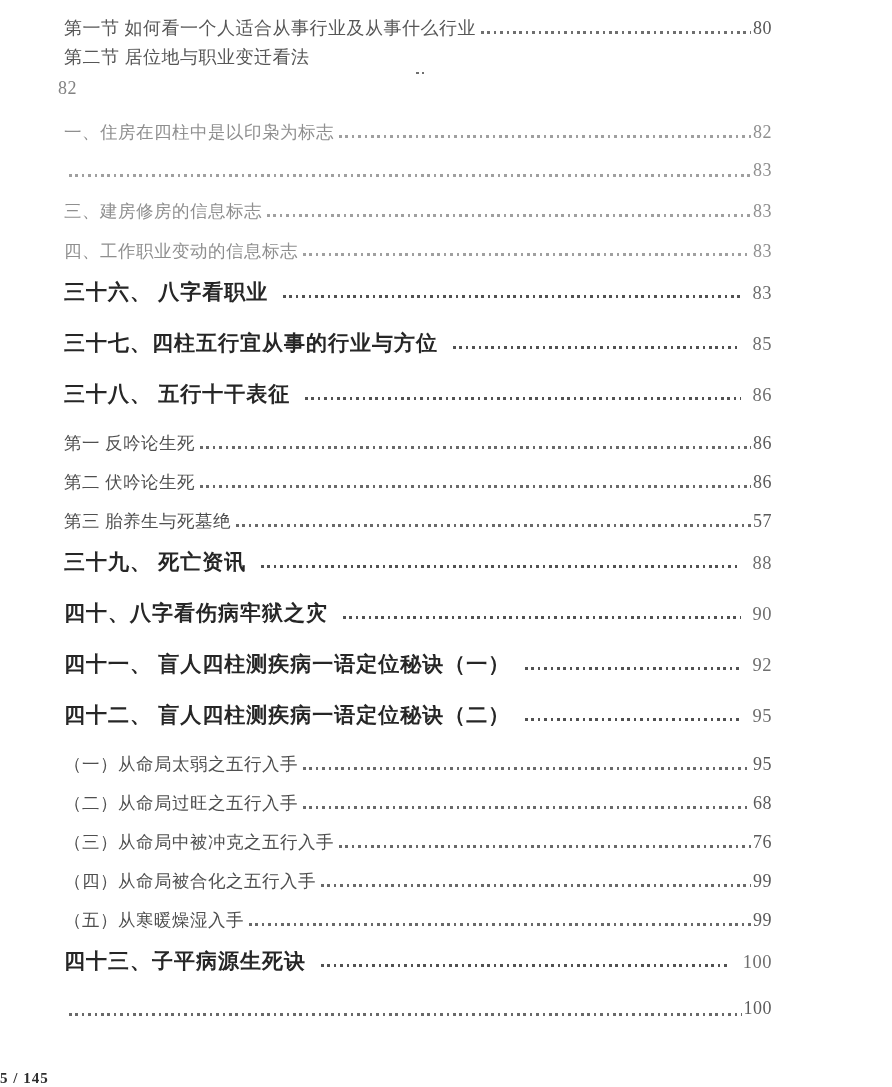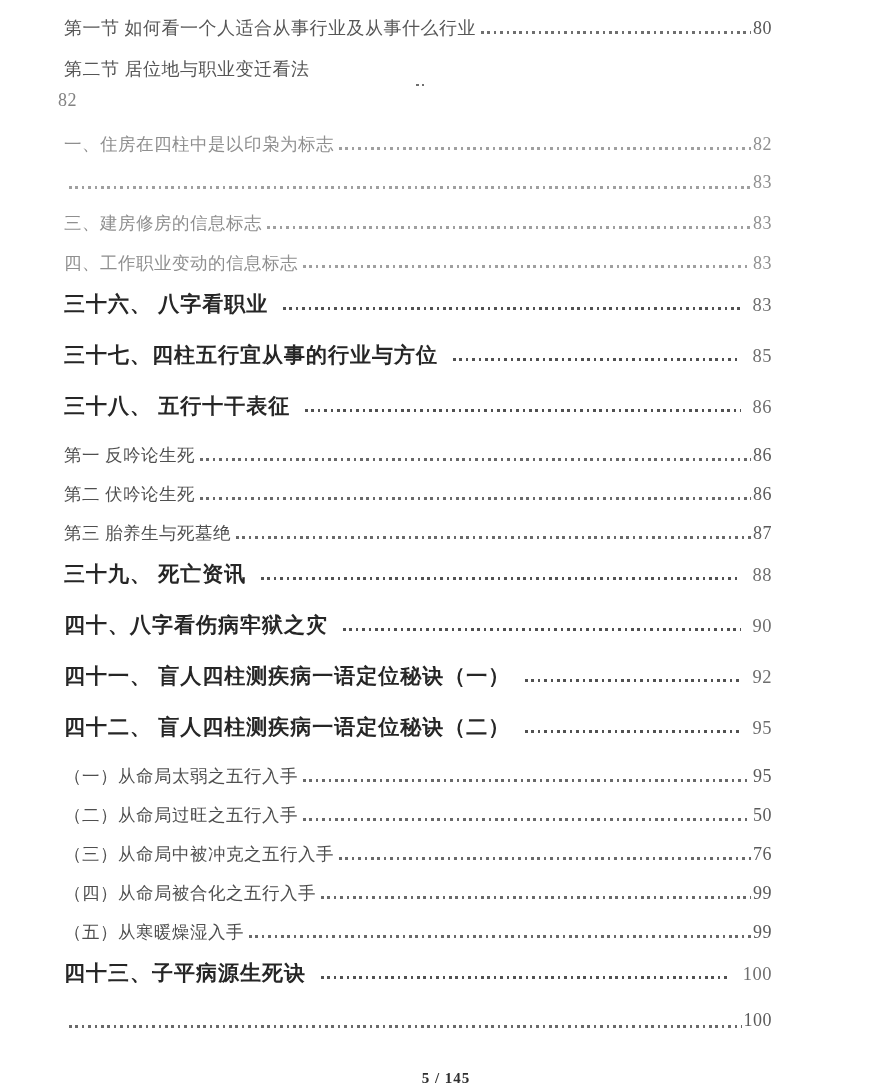--- a/index.html
+++ b/index.html
@@ -47,21 +47,21 @@
     flex: 0 0 auto;
     font-weight: 400;
     font-size: 18px;
     letter-spacing: 0.5px;
   }
   
   .row.section {
     font-size: 18px;
     color: #565656;
     height: 26px;
-    margin-bottom: 15px;
+    margin-bottom: 3px;
   }
   .row.section.to-edge {
     margin-bottom: 7px;
     flex-direction: column;
   }
   .row.wrapped-page-number {
     font-size: 18px;
     color: #828282;
     height: 26px;
     margin-bottom: 16px;
@@ -94,21 +94,20 @@
     color: #4f4f4f;
     height: 26px;
     margin-bottom: 13px;
   }
   .row.sub .pg { color: #5a5a5a; }
   .footer {
     position: absolute;
     left: 0;
     right: 0;
     bottom: 1px;
-    text-align: center;
     font-size: 15px;
     font-weight: 700;
     color: #2e2e2e;
     line-height: 1;
     letter-spacing: 1px;
   }
 </style>
 </head>
 <body>
 
@@ -166,21 +165,21 @@
         <span class="pg">86</span>
       </div>
       <div class="row sub">
         <span class="title">第二 伏吟论生死</span>
         <span class="leader"></span>
         <span class="pg">86</span>
       </div>
       <div class="row sub">
         <span class="title">第三 胎养生与死墓绝</span>
         <span class="leader"></span>
-        <span class="pg">87</span>
+        <span class="pg">57</span>
       </div>
       <div class="row chapter">
         <span class="title">三十九、 死亡资讯</span>
         <span class="leader"></span>
         <span class="pg">88</span>
       </div>
       <div class="row chapter">
         <span class="title">四十、八字看伤病牢狱之灾 </span>
         <span class="leader"></span>
         <span class="pg">90</span>
@@ -196,21 +195,21 @@
         <span class="pg">95</span>
       </div>
       <div class="row sub">
         <span class="title">（一）从命局太弱之五行入手 </span>
         <span class="leader"></span>
         <span class="pg">95</span>
       </div>
       <div class="row sub">
         <span class="title">（二）从命局过旺之五行入手</span>
         <span class="leader"></span>
-        <span class="pg">50</span>
+        <span class="pg">68</span>
       </div>
       <div class="row sub">
         <span class="title">（三）从命局中被冲克之五行入手</span>
         <span class="leader"></span>
         <span class="pg">76</span>
       </div>
       <div class="row sub">
         <span class="title">（四）从命局被合化之五行入手</span>
         <span class="leader"></span>
         <span class="pg">99</span>

